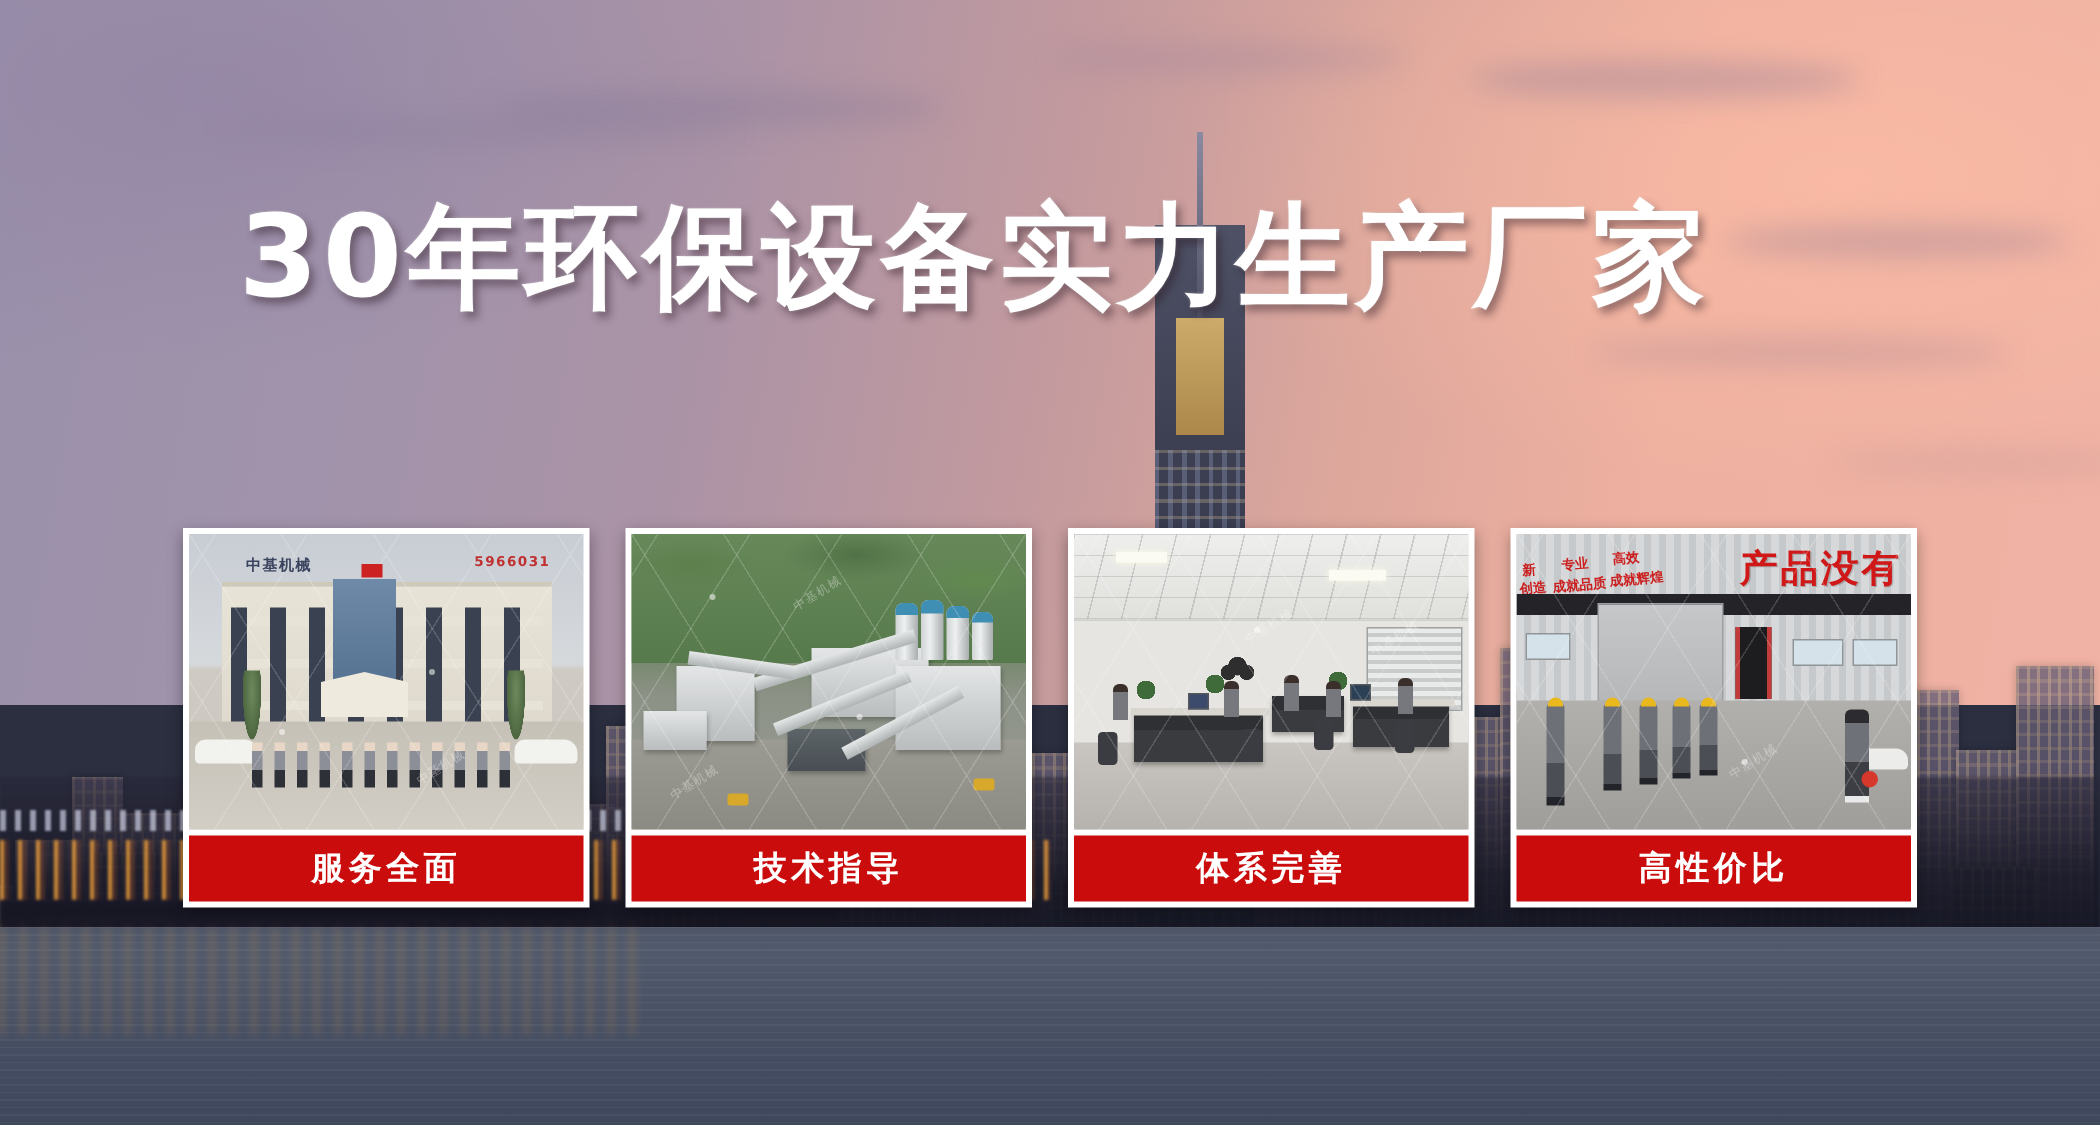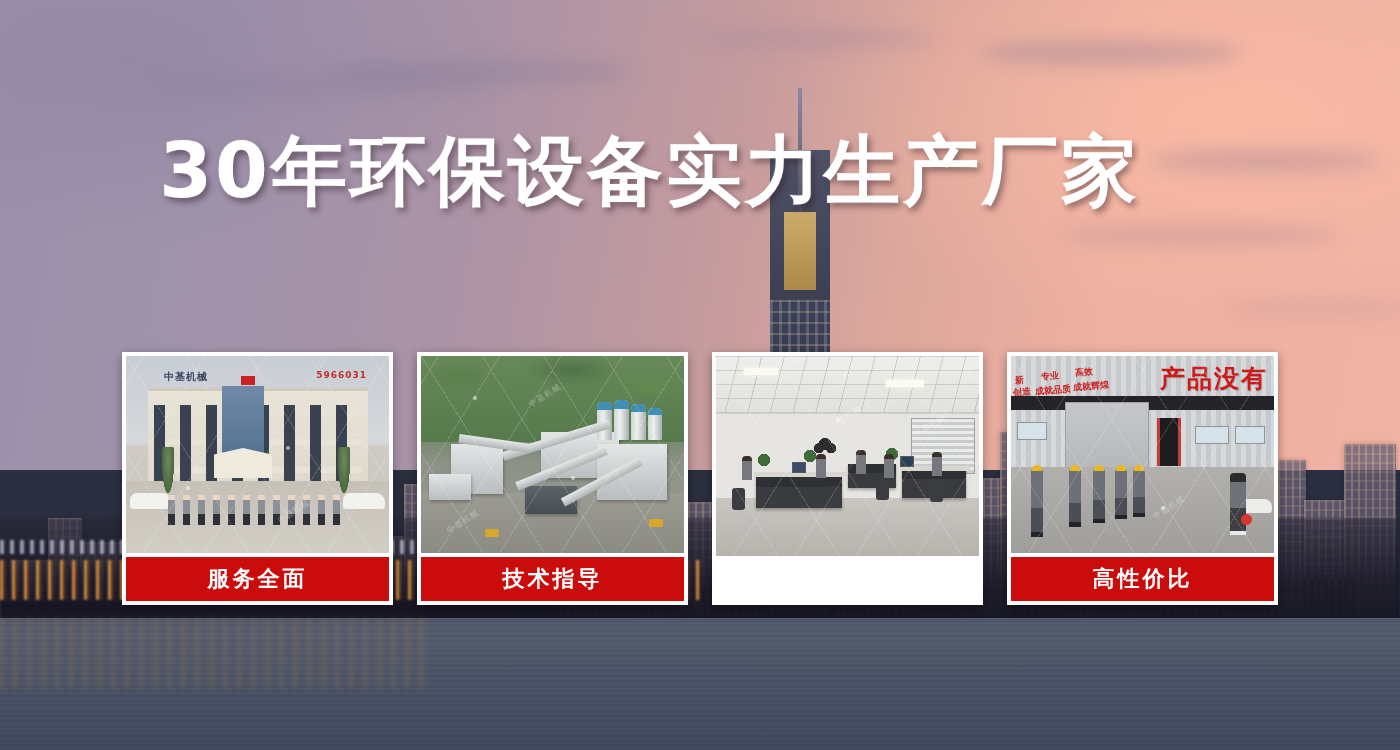--- a/index.html
+++ b/index.html
@@ -566,20 +566,23 @@
         <div class="psn" style="left:100px;top:98px;"></div>
         <div class="psn" style="left:140px;top:94px;"></div>
         <div class="psn" style="left:168px;top:98px;"></div>
         <div class="psn" style="left:216px;top:96px;"></div>
         <div class="mon" style="left:184px;top:100px;"></div>
         <div class="mon" style="left:76px;top:106px;background:#3c4a6b;"></div>
         <div class="wm"></div>
         <div class="wm-dot" style="left:120px;top:62px;"></div>
         <div class="wm-text" style="left:112px;top:56px;">中基机械</div>
         <div class="wm-text" style="left:196px;top:64px;">中基机械</div>
+      </div>
+      <div class="caption">
+        <span>体系完善</span>
       </div>
     </div>
 
     <div class="card">
       <div class="photo p4">
         <div class="facade"></div>
         <div class="bigred">产品没有</div>
         <div class="smred" style="left:4px;top:18px;">新</div>
         <div class="smred" style="left:30px;top:14px;">专业</div>
         <div class="smred" style="left:64px;top:10px;">高效</div>

